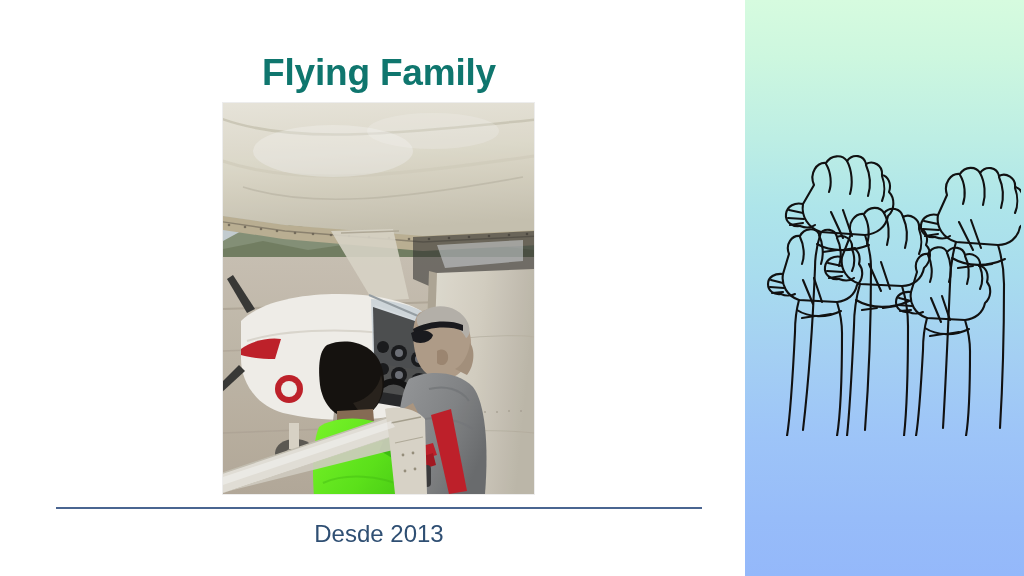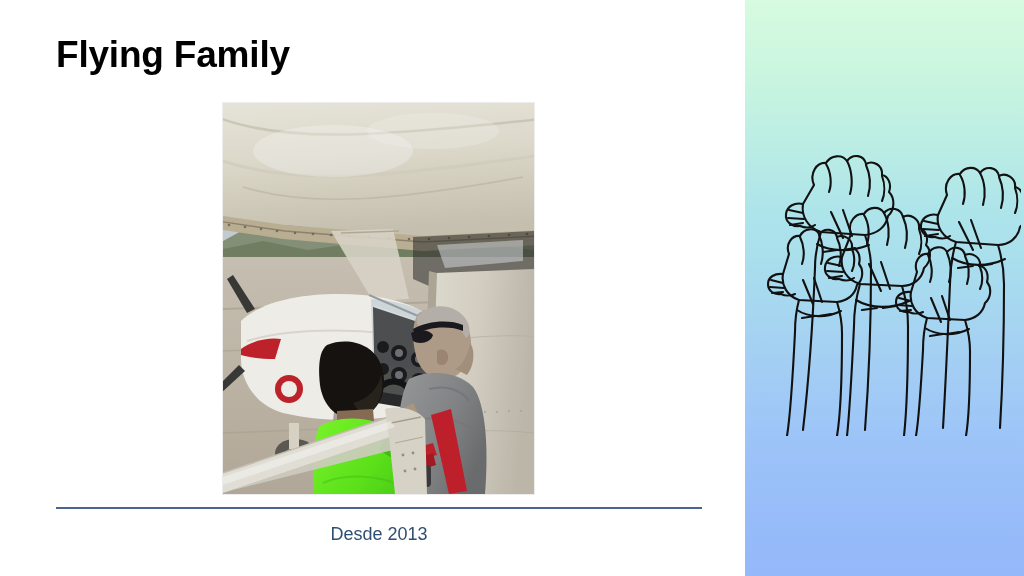--- a/index.html
+++ b/index.html
@@ -44,23 +44,24 @@
     left: 14px;
     top: 128px;
     width: 262px;
     height: 308px;
   }
 
   
   #page-title {
     position: absolute;
     left: 56px;
-    top: 32px;
+    top: 50px;
     width: 646px;
-    color: #000000;
+    text-align: center;
+    color: #0f766e;
     font-size: 37px;
     font-weight: bold;
     letter-spacing: -0.2px;
     line-height: 46px;
     white-space: nowrap;
   }
 
   
   #photo-frame {
     position: absolute;
@@ -83,21 +84,21 @@
     height: 2px;
     background: #4a6591;
   }
   #subtitle {
     position: absolute;
     left: 56px;
     top: 517px;
     width: 646px;
     text-align: center;
     color: #2f4f73;
-    font-size: 18px;
+    font-size: 24px;
     font-weight: normal;
     line-height: 34px;
     white-space: nowrap;
   }
 </style>
 </head>
 <body>
 
 <div id="slide">
 

